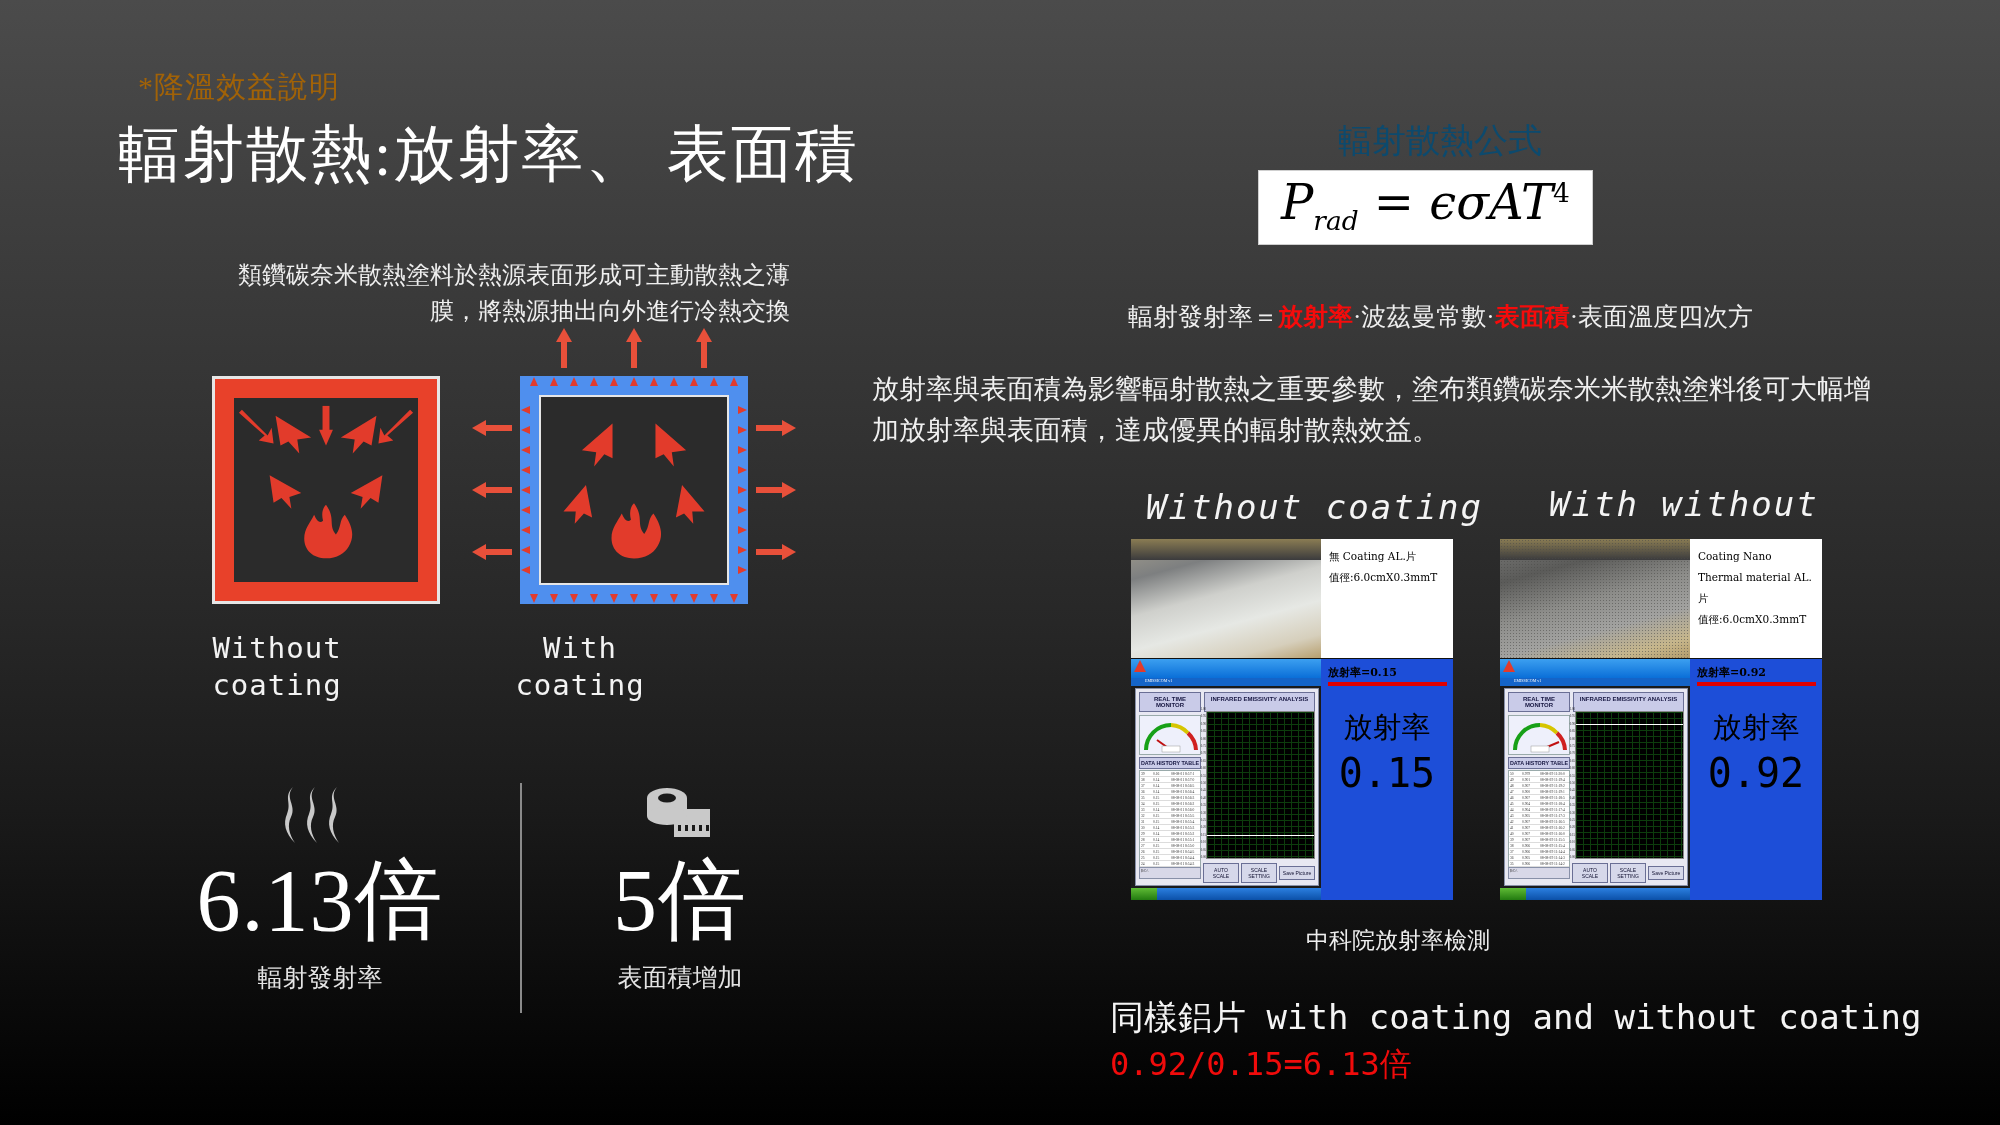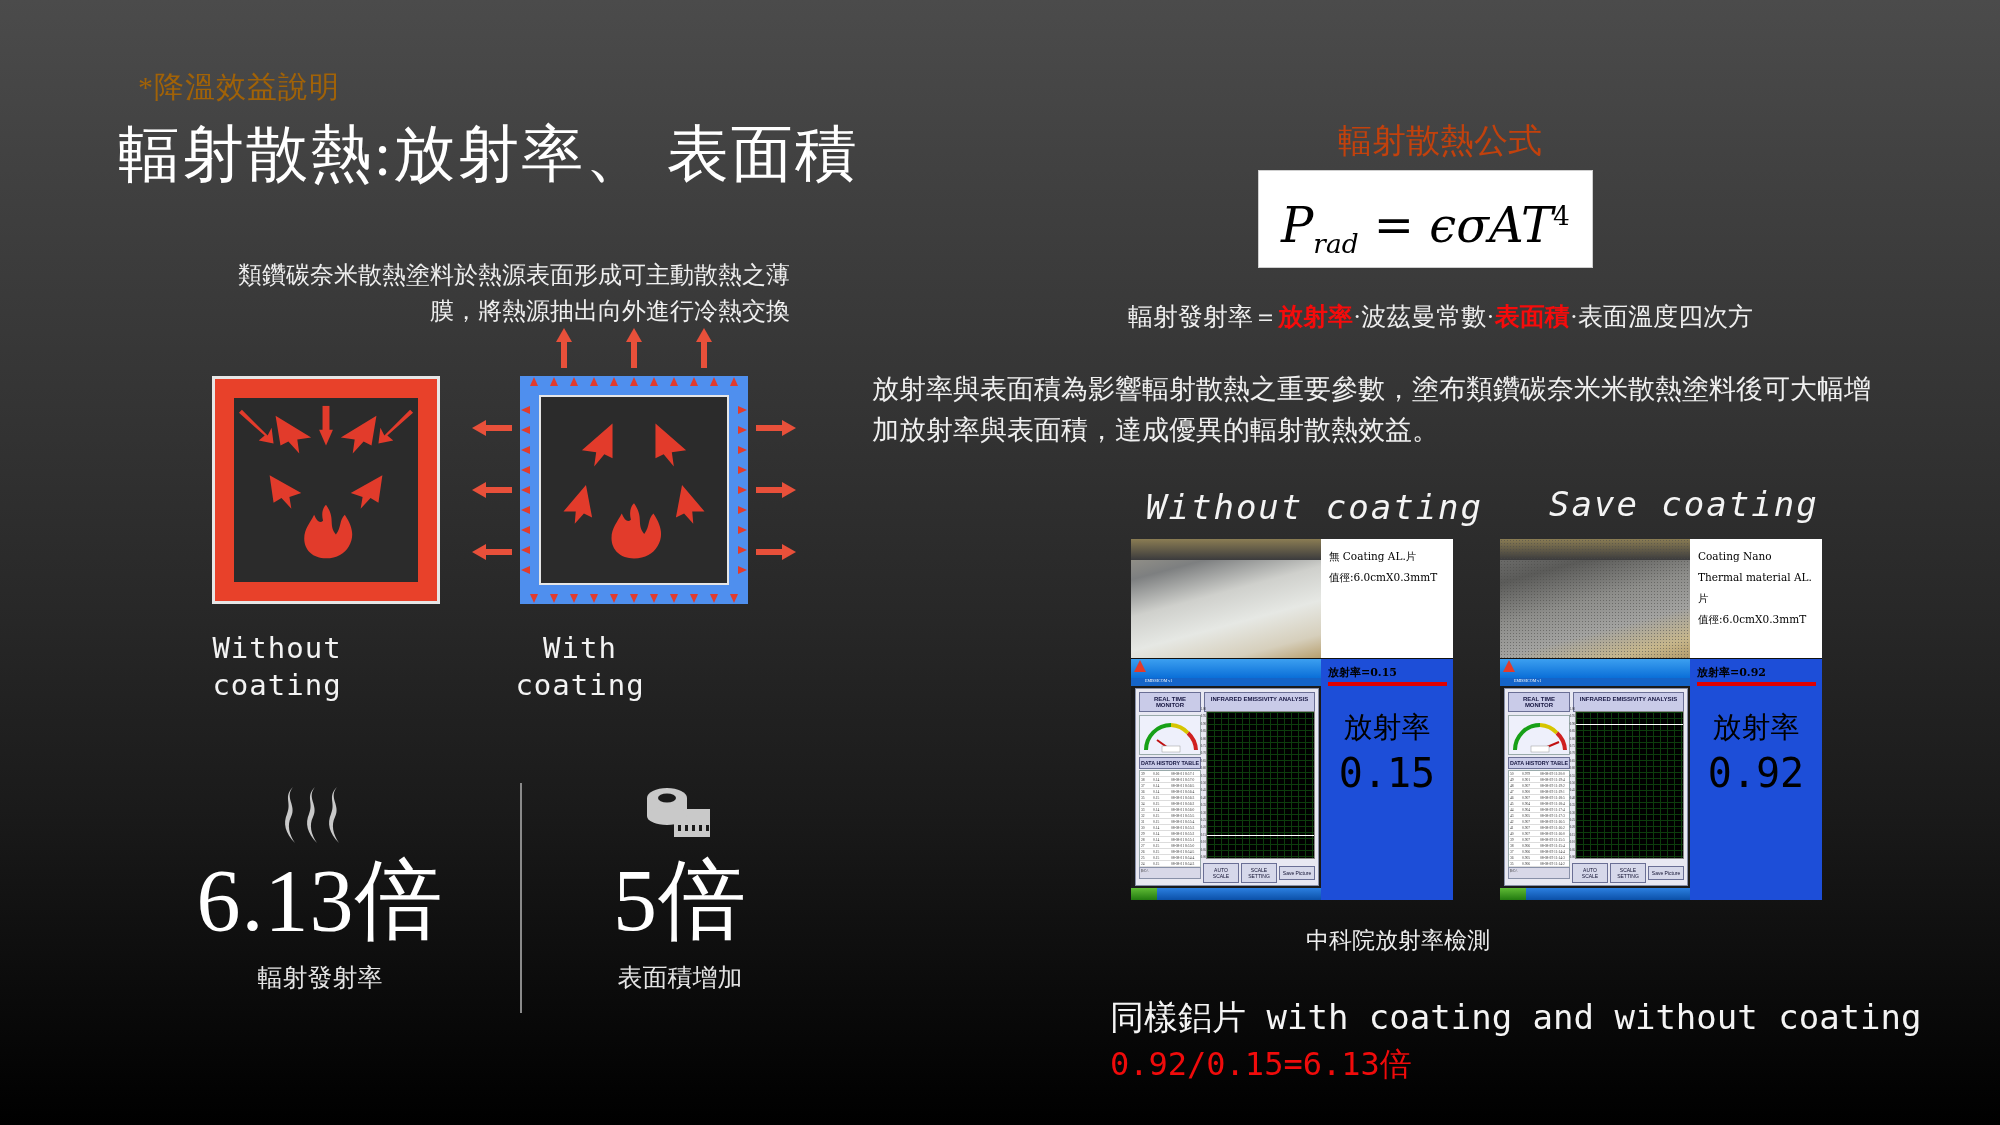--- a/index.html
+++ b/index.html
@@ -38,24 +38,24 @@
   .stats { position:absolute; left:120px; top:775px; width:780px; height:250px; }
   .stat { position:absolute; top:0; width:340px; text-align:center; }
   .stat-a { left:30px; }
   .stat-b { left:390px; }
   .stat-icon { height:72px; display:flex; align-items:flex-end; justify-content:center; }
   .stat-value { font-size:88px; color:#fff; line-height:1.05; letter-spacing:1px; margin-top:8px; }
   .stat-label { font-size:25px; color:#e4e4e4; margin-top:14px; }
   .divider { position:absolute; left:400px; top:8px; width:2px; height:230px; background:#8a8a8a; }
 
   
-  .formula-title { position:absolute; left:1240px; top:118px; width:400px; text-align:center; font-size:34px; color:#c2410c; }
+  .formula-title { position:absolute; left:1240px; top:118px; width:400px; text-align:center; font-size:34px; color:#0c4a6e; }
   .formula-box { position:absolute; left:1258px; top:170px; background:#fff; color:#000;
       padding:6px 22px 10px; border:1px solid #cfcfcf; }
-  .formula-box .f { font-family:"DejaVu Serif", serif; font-style:italic; font-size:48px; line-height:1.05; white-space:nowrap;margin-top:23px; }
+  .formula-box .f { font-family:"DejaVu Serif", serif; font-style:italic; font-size:48px; line-height:1.05; white-space:nowrap; }
   .formula-box sub { font-size:.55em; font-style:italic; }
   .formula-box sup { font-size:.55em; font-style:normal; }
   .eq-nonital { font-style:normal; }
 
   .formula-desc { position:absolute; left:1128px; top:300px; font-size:25px; color:#efefef; white-space:nowrap; }
   .hl { color:#f60b0b; font-weight:bold; }
 
   .right-para { position:absolute; left:872px; top:369px; width:1010px; font-size:27px; line-height:1.52; color:#f0f0f0; }
 
   .panel-label { position:absolute; font-family:"DejaVu Sans Mono", monospace; font-size:34px; color:#f4f4f4; letter-spacing:2px;font-style:italic; }
@@ -308,21 +308,21 @@
     </div>
   </div>
 
   <div class="formula-desc">
     <span>輻射發射率＝</span><span class="hl">放射率</span><span>·</span><span>波茲曼常數</span><span>·</span><span class="hl">表面積</span><span>·</span><span>表面溫度四次方</span>
   </div>
 
   <div class="right-para">放射率與表面積為影響輻射散熱之重要參數，塗布類鑽碳奈米米散熱塗料後可大幅增加放射率與表面積，達成優異的輻射散熱效益。</div>
 
   <div class="panel-label panel-label-l">Without coating</div>
-  <div class="panel-label panel-label-r">Save coating</div>
+  <div class="panel-label panel-label-r">With without</div>
 
   <div class="evid evid-l">
     <div class="evid-top">
       <div class="evid-photo photo-plain">
         <div class="photo-bar"></div>
       </div>
       <div class="evid-meta">
         <div>無 Coating AL.片</div>
         <div>值徑:6.0cmX0.3mmT</div>
       </div>

